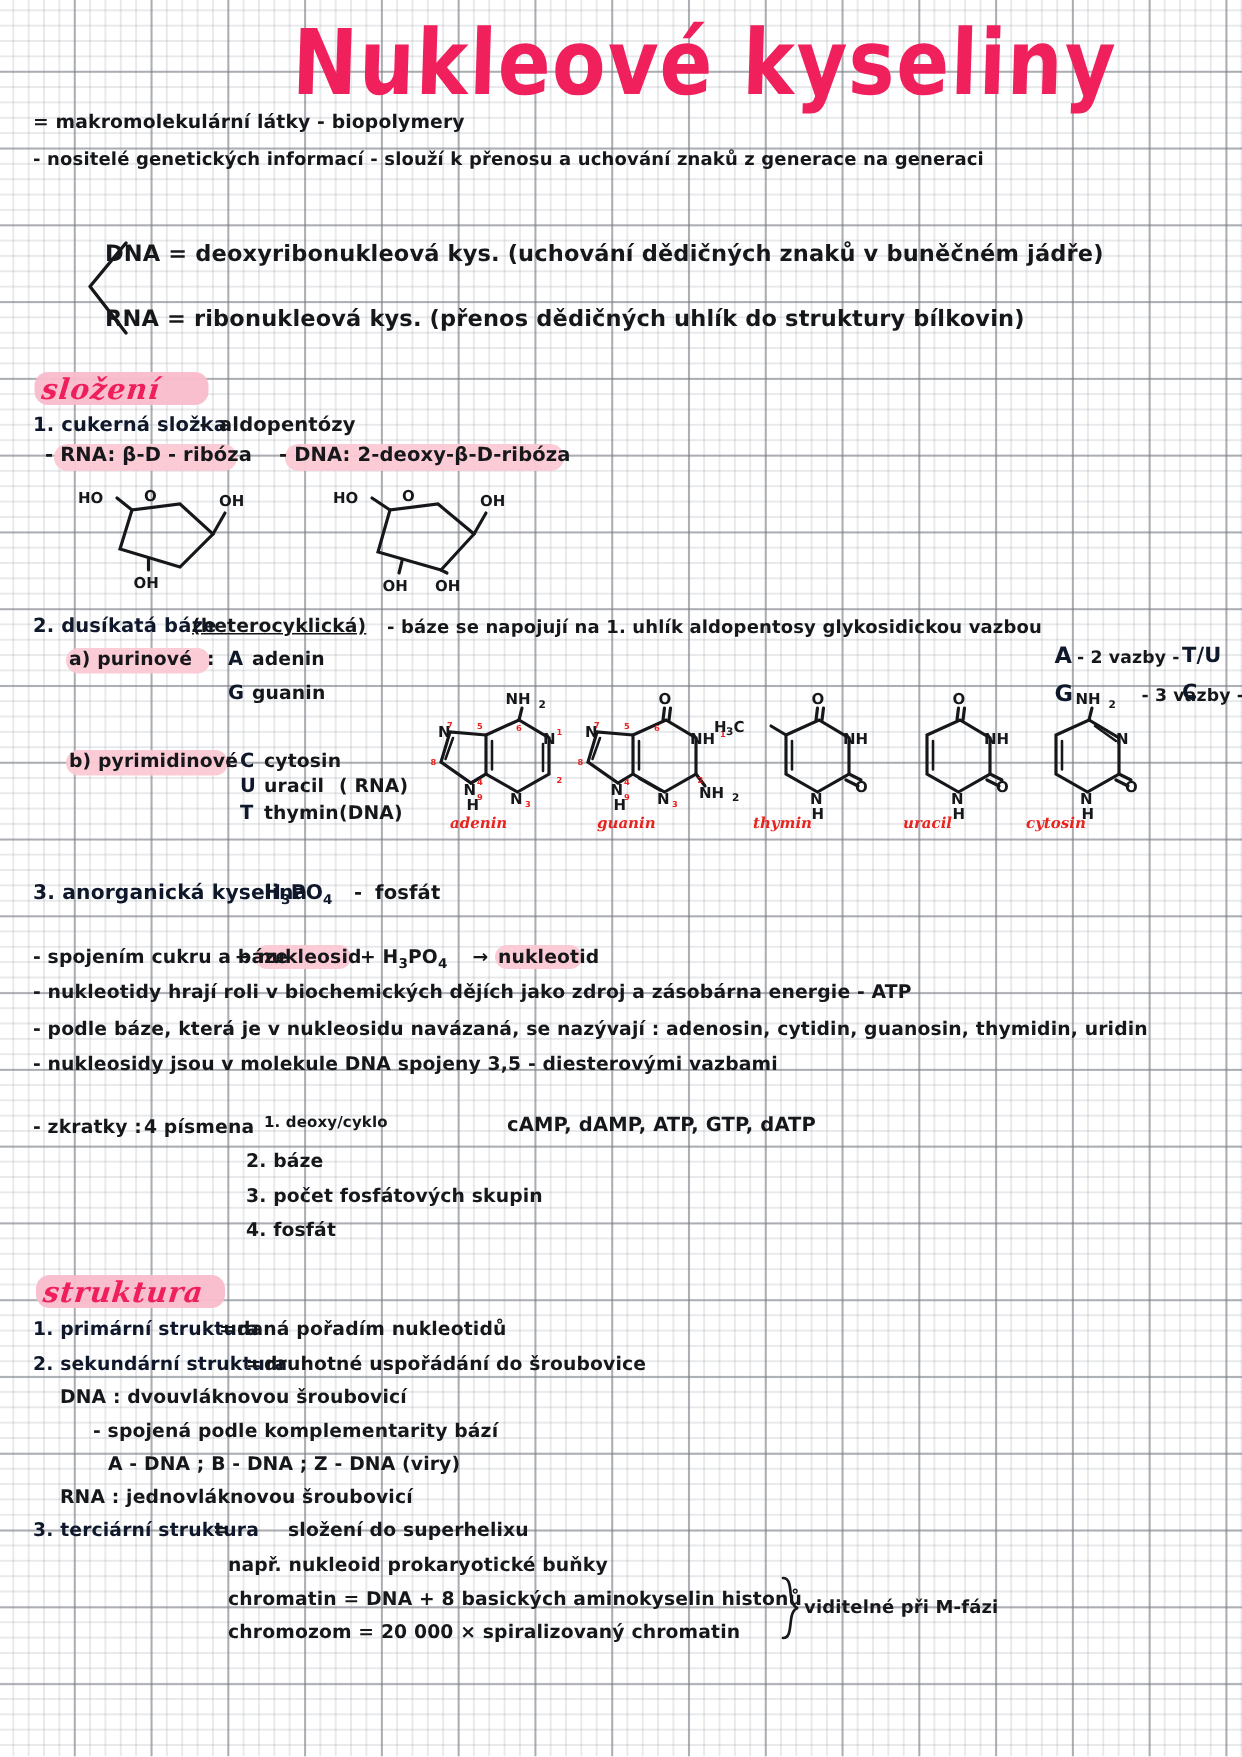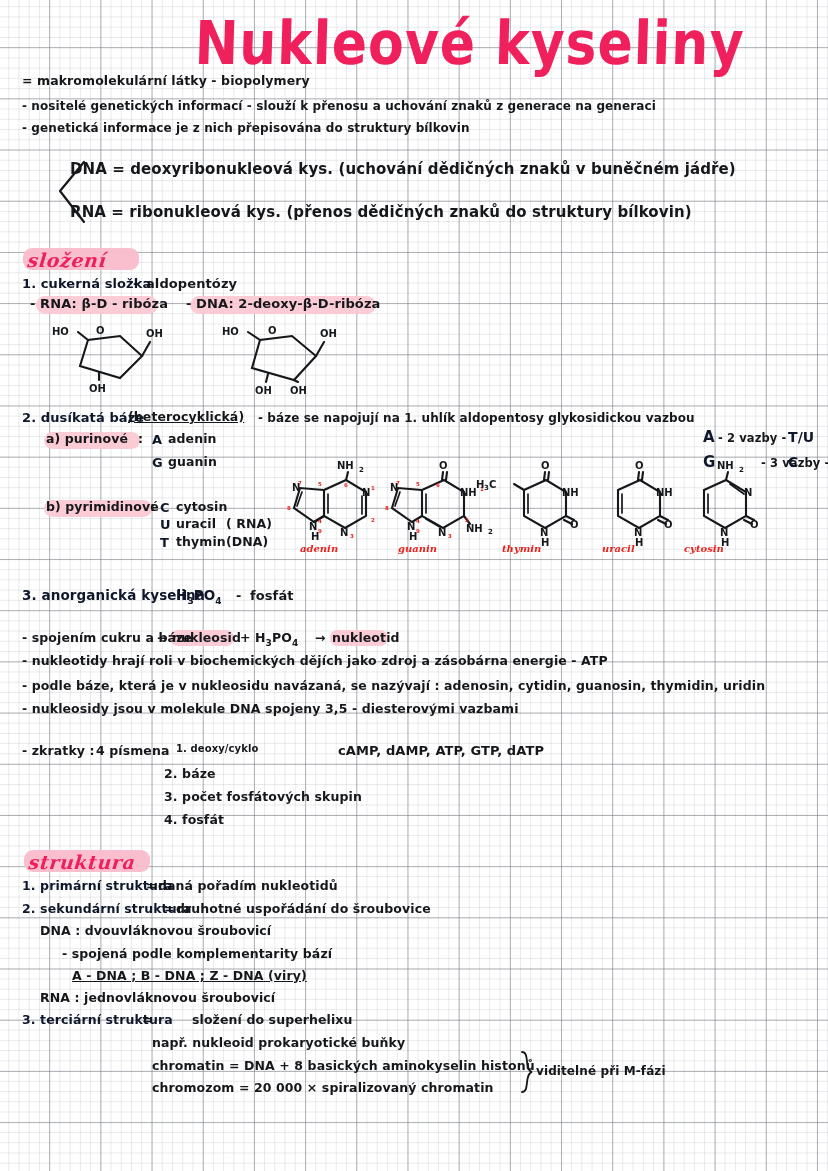--- a/index.html
+++ b/index.html
@@ -99,27 +99,26 @@
 <body>
 
 <div id="paper"></div>
 
 <div id="sheet">
 
   <div class="title" style="left:196px;top:8px;">Nukleové kyseliny</div>
 
   <div class="hw" style="left:22px;top:75px;font-size:12.5px;">= makromolekulární látky - biopolymery</div>
   <div class="hw" style="left:22px;top:100px;font-size:12px;">- nositelé genetických informací - slouží k přenosu a uchování znaků z generace na generaci</div>
-  <div class="hw" style="left:22px;top:122px;font-size:12px;">- genetická informace je z nich přepisována do struktury bílkovin</div>
 
   <svg class="brace-svg" style="left:52px;top:160px;" width="34" height="66">
     <path d="M32 2 L8 31 L32 62" stroke="#15171a" stroke-width="2.2" fill="none" stroke-linecap="round" stroke-linejoin="round"></path>
   </svg>
   <div class="hw" style="left:70px;top:162px;font-size:15px;">DNA = deoxyribonukleová kys. (uchování dědičných znaků v buněčném jádře)</div>
-  <div class="hw" style="left:70px;top:205px;font-size:15px;">RNA = ribonukleová kys. (přenos dědičných znaků do struktury bílkovin)</div>
+  <div class="hw" style="left:70px;top:205px;font-size:15px;">RNA = ribonukleová kys. (přenos dědičných uhlík do struktury bílkovin)</div>
 
   <div class="hl hl-strong" style="left:23px;top:248px;width:116px;height:22px;"></div>
   <div class="cursive" style="left:29px;top:249px;">složení</div>
 
   <div class="hw pink" style="left:22px;top:277px;font-size:13px;">1. cukerná složka</div>
   <div class="hw" style="left:133px;top:277px;font-size:13px;">-</div>
   <div class="hw" style="left:146px;top:277px;font-size:13px;">aldopentózy</div>
 
   <div class="hl" style="left:36px;top:296px;width:122px;height:18px;"></div>
   <div class="hw" style="left:30px;top:297px;font-size:13px;">- RNA: β-D - ribóza</div>
@@ -353,21 +352,21 @@
   <div class="hw pink" style="left:22px;top:880px;font-size:12.5px;">1. primární struktura</div>
   <div class="hw" style="left:146px;top:880px;font-size:12.5px;">=</div>
   <div class="hw" style="left:158px;top:880px;font-size:12.5px;">daná pořadím nukleotidů</div>
 
   <div class="hw pink" style="left:22px;top:903px;font-size:12.5px;">2. sekundární struktura</div>
   <div class="hw" style="left:164px;top:903px;font-size:12.5px;">=</div>
   <div class="hw" style="left:176px;top:903px;font-size:12.5px;">druhotné uspořádání do šroubovice</div>
 
   <div class="hw" style="left:40px;top:925px;font-size:12.5px;">DNA : dvouvláknovou šroubovicí</div>
   <div class="hw" style="left:62px;top:948px;font-size:12.5px;">- spojená podle komplementarity bází</div>
-  <div class="hw" style="left:72px;top:970px;font-size:12.5px;text-decoration:underline;">A - DNA ; B - DNA ; Z - DNA (viry)</div>
+  <div class="hw" style="left:72px;top:970px;font-size:12.5px;">A - DNA ; B - DNA ; Z - DNA (viry)</div>
   <div class="hw" style="left:40px;top:992px;font-size:12.5px;">RNA : jednovláknovou šroubovicí</div>
 
   <div class="hw pink" style="left:22px;top:1014px;font-size:12.5px;">3. terciární struktura</div>
   <div class="hw" style="left:142px;top:1014px;font-size:12.5px;">=</div>
   <div class="hw" style="left:154px;top:1014px;font-size:12.5px;padding-left:38px;">složení do superhelixu</div>
 
   <div class="hw" style="left:152px;top:1037px;font-size:12.5px;">např. nukleoid prokaryotické buňky</div>
   <div class="hw" style="left:152px;top:1060px;font-size:12.5px;">chromatin = DNA + 8 basických aminokyselin histonů</div>
   <div class="hw" style="left:152px;top:1082px;font-size:12.5px;">chromozom = 20 000 × spiralizovaný chromatin</div>
 

